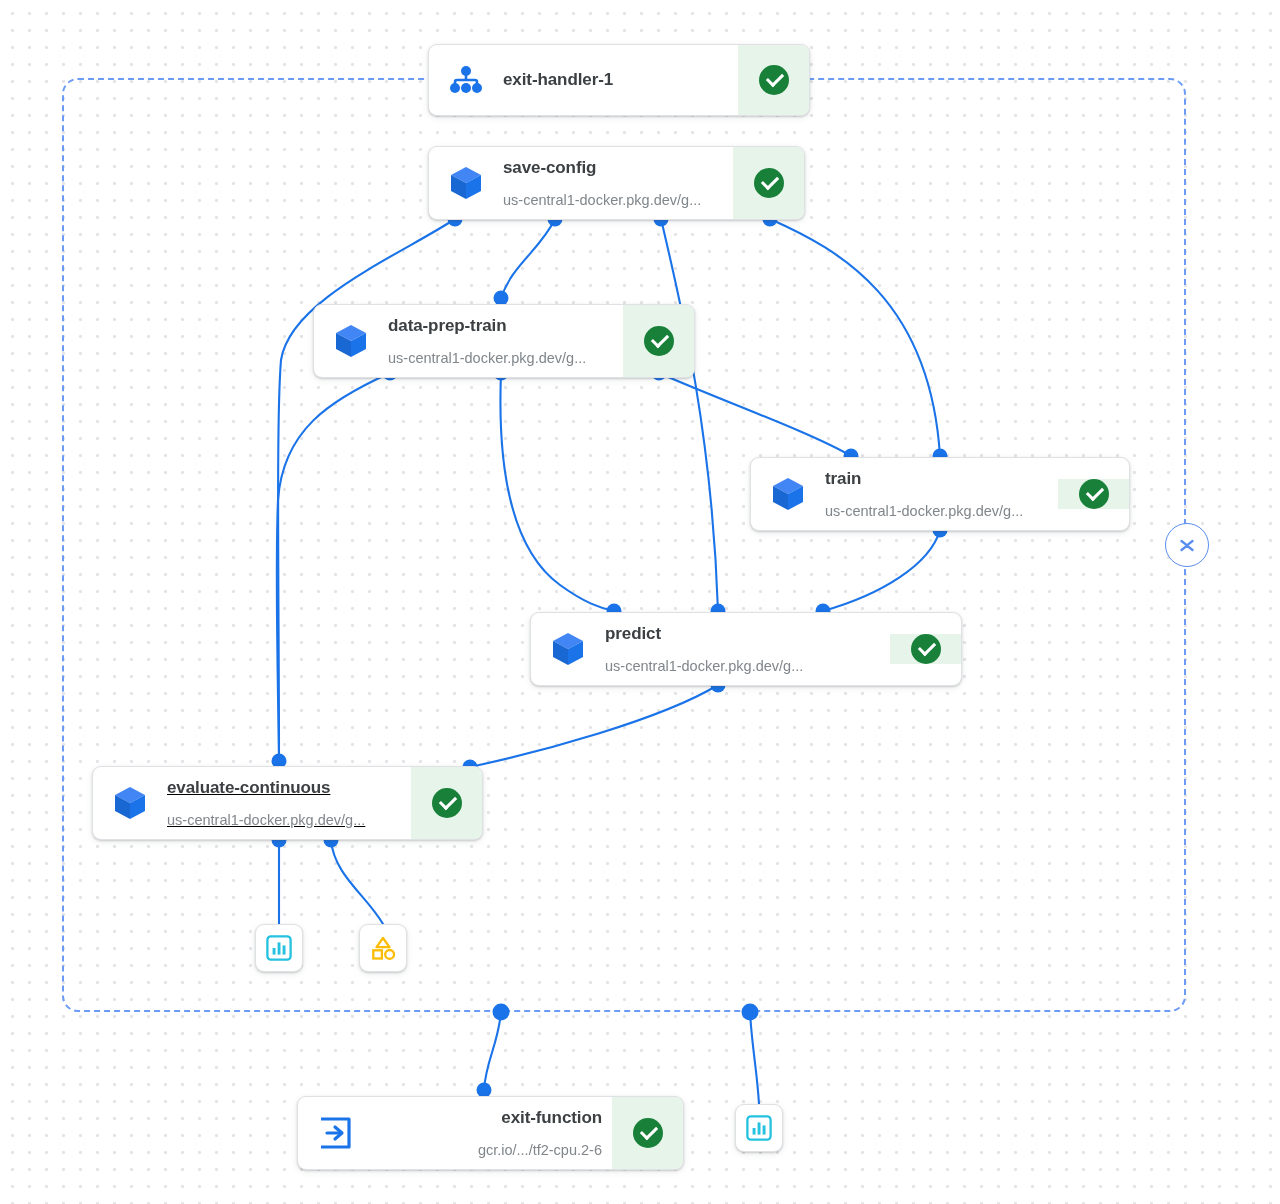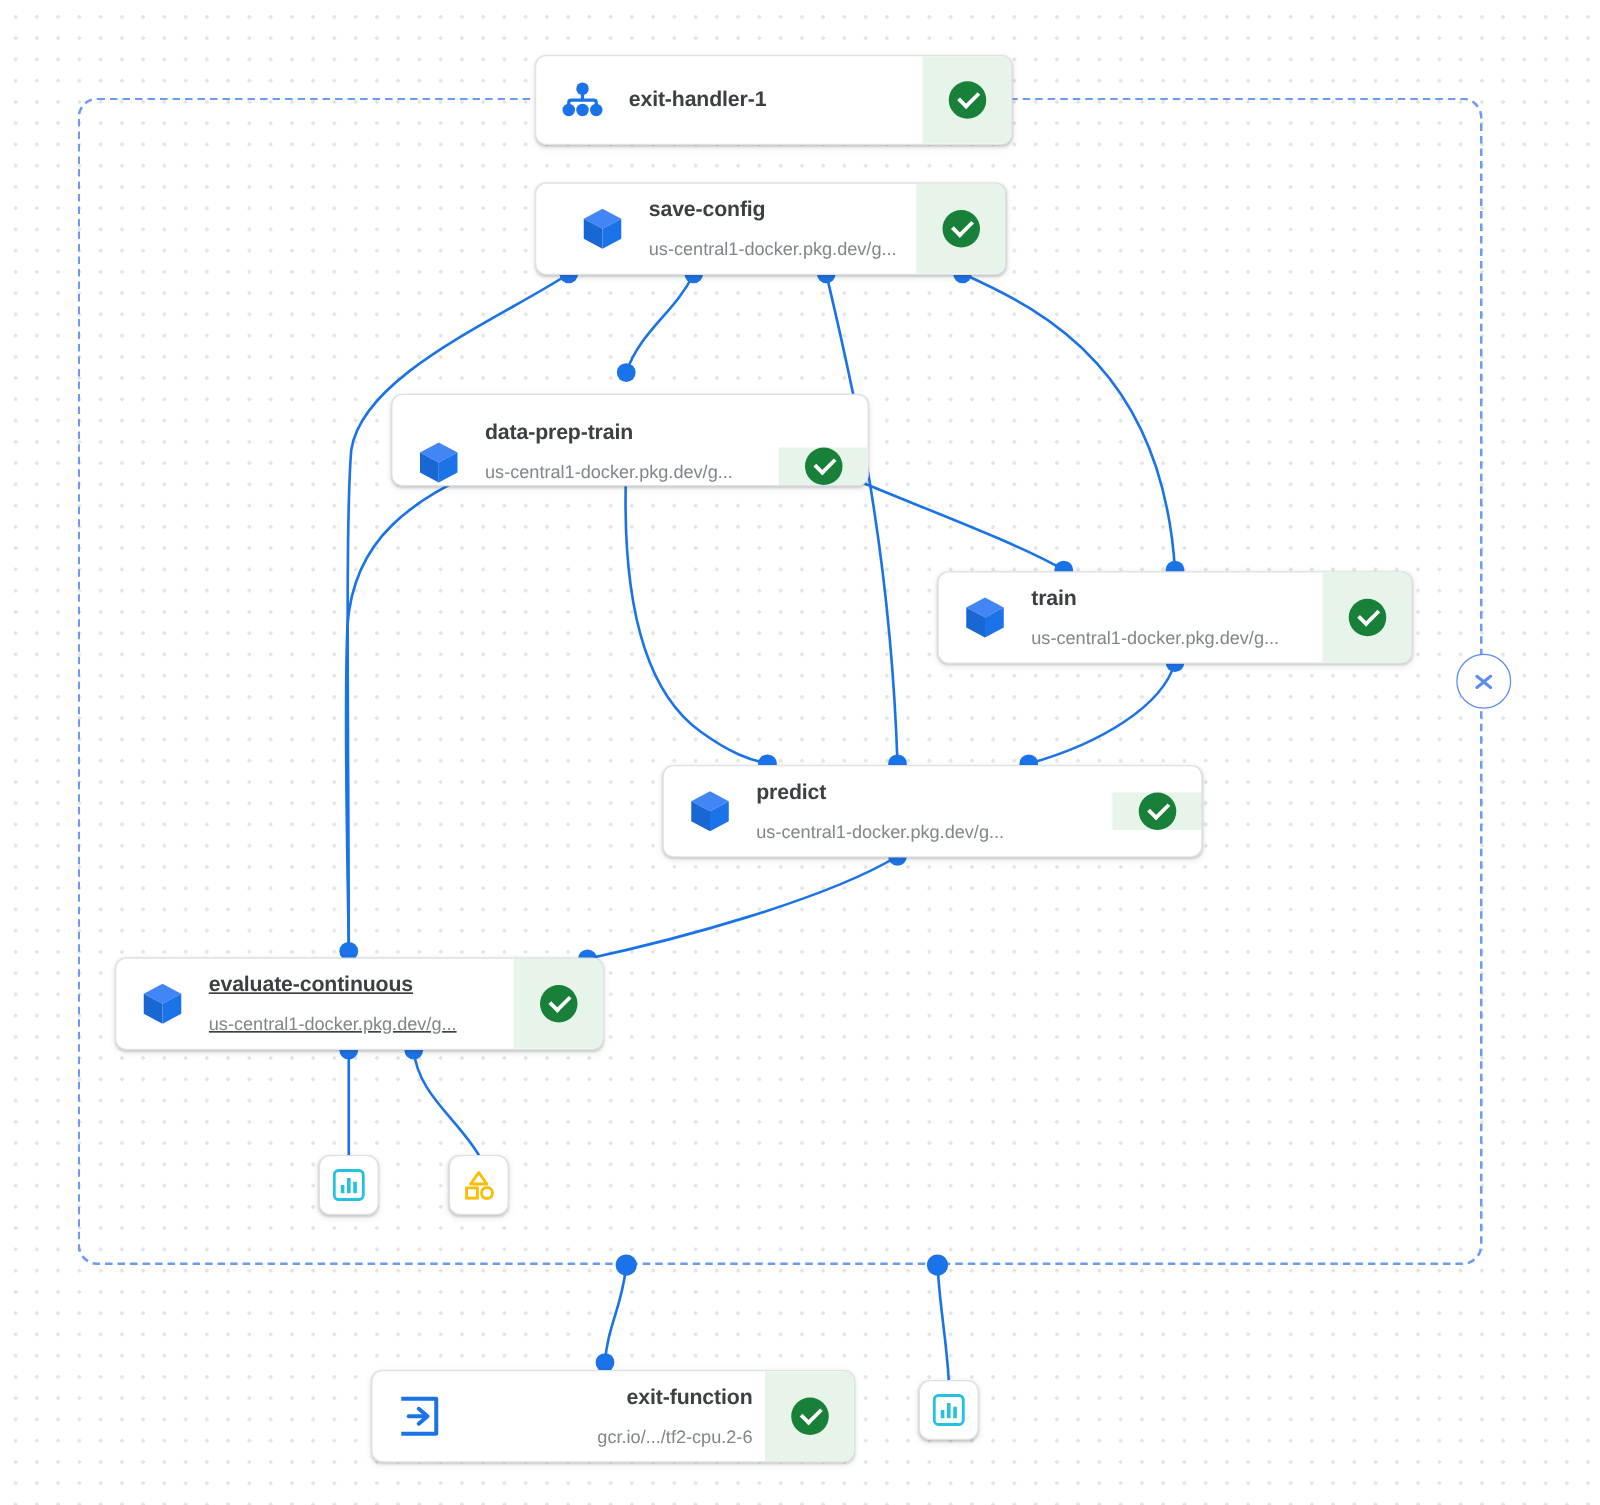--- a/index.html
+++ b/index.html
@@ -229,55 +229,55 @@
       </svg>
     </div>
     <div class="node-body">
       <div class="node-title">exit-handler-1</div>
     </div>
     <div class="node-status">
       <div class="check-badge"></div>
     </div>
   </div>
 
-  <div class="node" style="left:428px; top:146px; width:377px; height:74px;padding-left:16px;">
+  <div class="node" style="left:428px; top:146px; width:377px; height:74px;">
     <div class="node-icon">
       <svg width="34" height="36" viewBox="0 0 34 36" aria-hidden="true">
         <path d="M17 2 L32 10 L17 18 L2 10 Z" fill="#4285f4"></path>
         <path d="M2 10 L17 18 L17 34 L2 26 Z" fill="#1967d2"></path>
         <path d="M32 10 L17 18 L17 34 L32 26 Z" fill="#1a73e8"></path>
       </svg>
     </div>
     <div class="node-body">
       <div class="node-title">save-config</div>
       <div class="node-sub">us-central1-docker.pkg.dev/g...</div>
     </div>
     <div class="node-status">
       <div class="check-badge"></div>
     </div>
   </div>
 
-  <div class="node" style="left:313px; top:315px; width:382px; height:74px;align-items:flex-end;">
+  <div class="node" style="left:313px; top:304px; width:382px; height:74px;">
     <div class="node-icon">
       <svg width="34" height="36" viewBox="0 0 34 36" aria-hidden="true">
         <path d="M17 2 L32 10 L17 18 L2 10 Z" fill="#4285f4"></path>
         <path d="M2 10 L17 18 L17 34 L2 26 Z" fill="#1967d2"></path>
         <path d="M32 10 L17 18 L17 34 L32 26 Z" fill="#1a73e8"></path>
       </svg>
     </div>
     <div class="node-body">
       <div class="node-title">data-prep-train</div>
       <div class="node-sub">us-central1-docker.pkg.dev/g...</div>
     </div>
     <div class="node-status">
       <div class="check-badge"></div>
     </div>
   </div>
 
-  <div class="node" style="left:750px; top:457px; width:380px; height:74px;">
+  <div class="node" style="left:750px; top:457px; width:380px; height:74px;align-items:center;">
     <div class="node-icon">
       <svg width="34" height="36" viewBox="0 0 34 36" aria-hidden="true">
         <path d="M17 2 L32 10 L17 18 L2 10 Z" fill="#4285f4"></path>
         <path d="M2 10 L17 18 L17 34 L2 26 Z" fill="#1967d2"></path>
         <path d="M32 10 L17 18 L17 34 L32 26 Z" fill="#1a73e8"></path>
       </svg>
     </div>
     <div class="node-body">
       <div class="node-title">train</div>
       <div class="node-sub">us-central1-docker.pkg.dev/g...</div>

